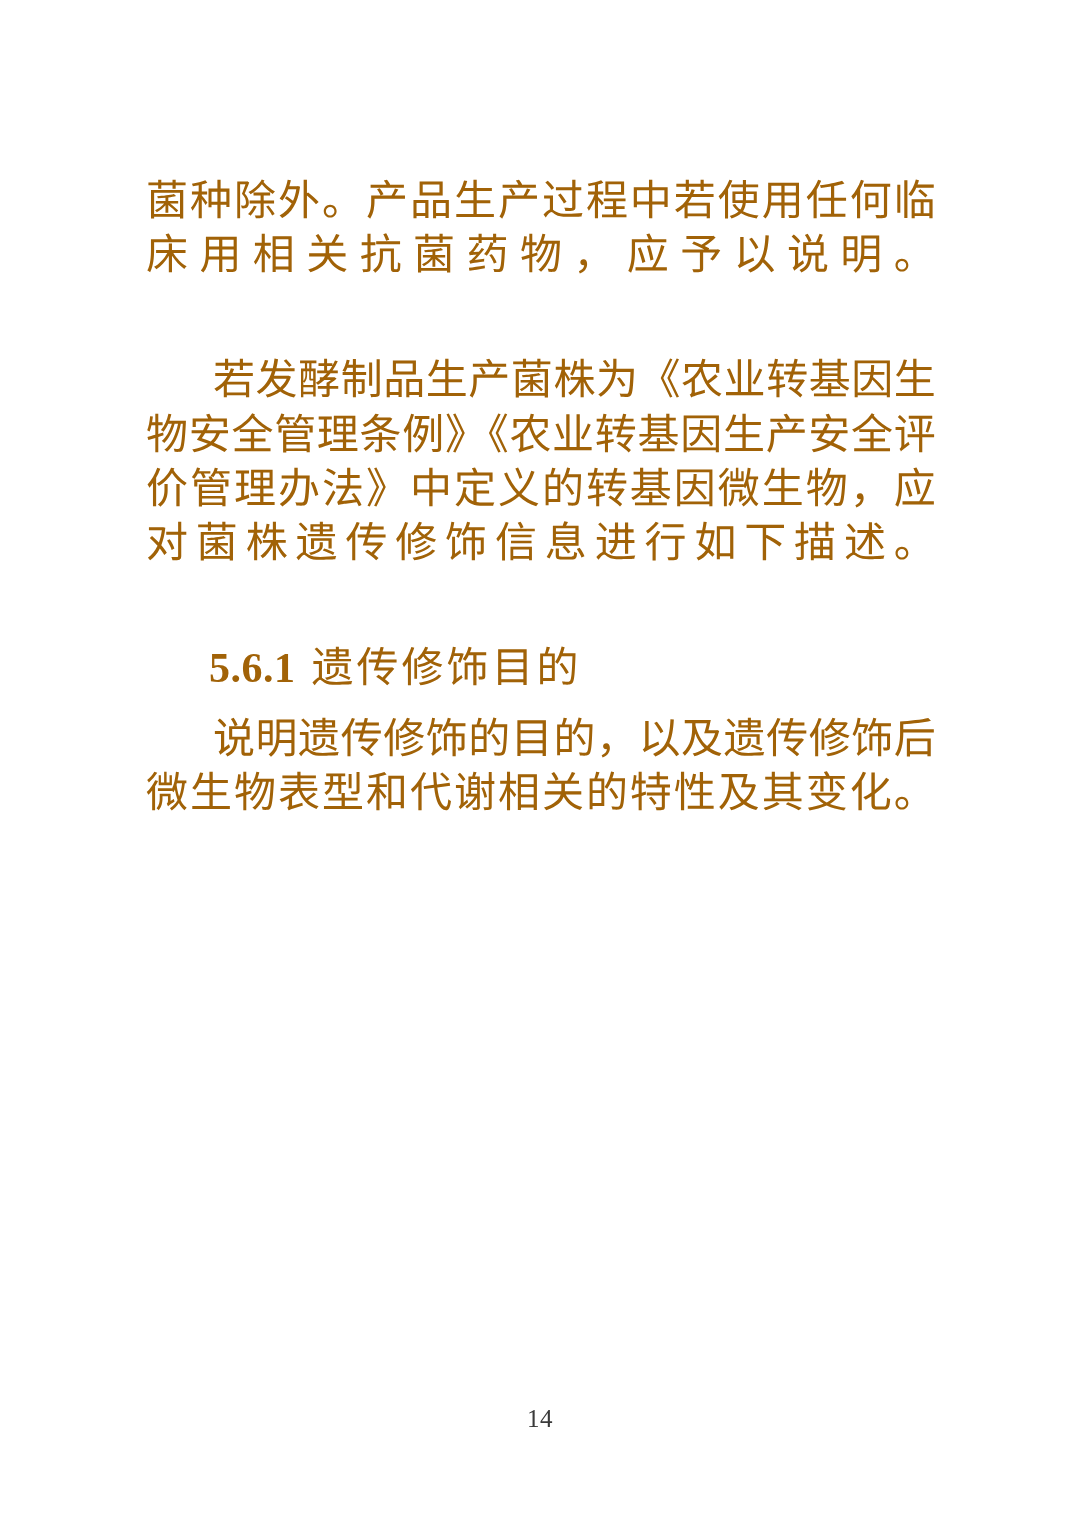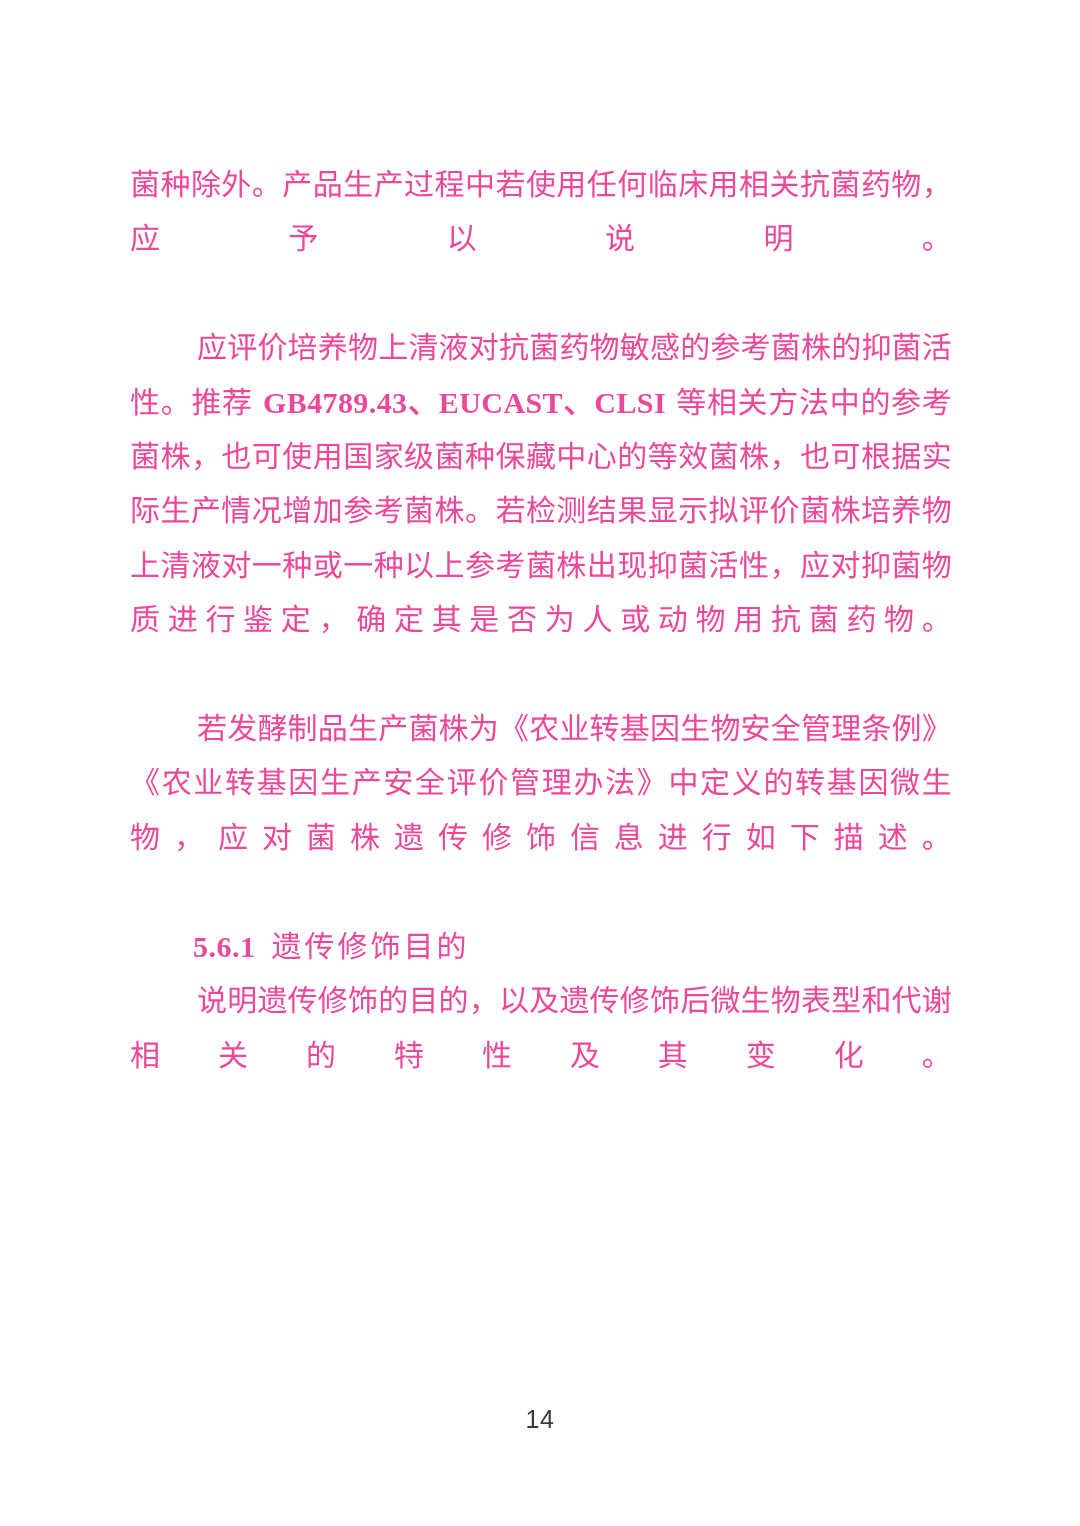--- a/index.html
+++ b/index.html
@@ -29,25 +29,25 @@
     position: absolute;
     left: 130px;
     top: 158px;
     width: 822px;
   }
 
   
   .line,
   .para,
   .heading {
-    font-size: 30px;
+    font-size: 42px;
     line-height: 54.4px;
     letter-spacing: 0.2px;
-    color: #ec4899;
-    margin: 0;
+    color: #a16207;
+    margin: 16px;
   }
 
   .para {
     text-align: justify;
     text-justify: inter-ideograph;
     text-indent: 67px;
     word-break: break-all;
   }
 
   .para.no-indent {
@@ -93,37 +93,36 @@
     letter-spacing: 0.4px;
     padding: 0 2px;
   }
 
   .page-number {
     position: absolute;
     left: 0;
     right: 0;
     top: 1404px;
     text-align: center;
-    font-family: Liberation Sans, sans-serif;
+    font-family: Liberation Serif, serif;
     font-size: 25px;
     line-height: 30px;
     color: #3a3a3a;
     letter-spacing: 0.5px;
   }
 </style>
 </head>
 <body>
 
 <div class="page">
 
   <div class="content">
 
     <p class="para no-indent">菌种除外。产品生产过程中若使用任何临床用相关抗菌药物，应予以说明。</p>
 
-    <p class="para"><span>应评价培养物上清液对抗菌药物敏感的参考菌株的抑菌活性。推荐 </span><span class="latin">GB4789.43、EUCAST、CLSI</span><span> 等相关方法中的参考菌株，也可使用国家级菌种保藏中心的等效菌株，也可根据实际生产情况增加参考菌株。若检测结果显示拟评价菌株培养物上清液对一种或一种以上参考菌株出现抑菌活性，应对抑菌物质进行鉴定，确定其是否为人或动物用抗菌药物。</span></p>
 
 
 
     <p class="para">若发酵制品生产菌株为《农业转基因生物安全管理条例》《农业转基因生产安全评价管理办法》中定义的转基因微生物，应对菌株遗传修饰信息进行如下描述。</p>
 
     <div class="heading level3"><span class="num">5.6.1</span><span class="ttl">遗传修饰目的</span></div>
 
     <p class="para">说明遗传修饰的目的，以及遗传修饰后微生物表型和代谢相关的特性及其变化。</p>
 
   </div>

